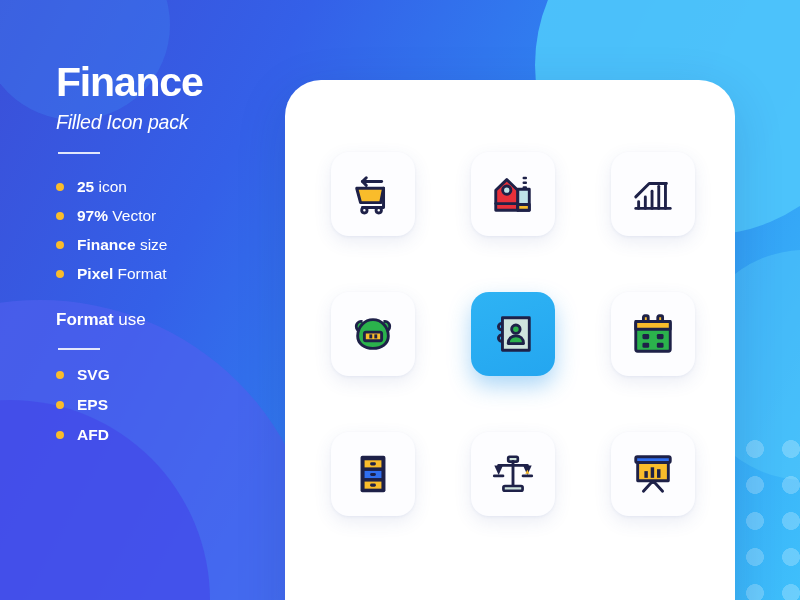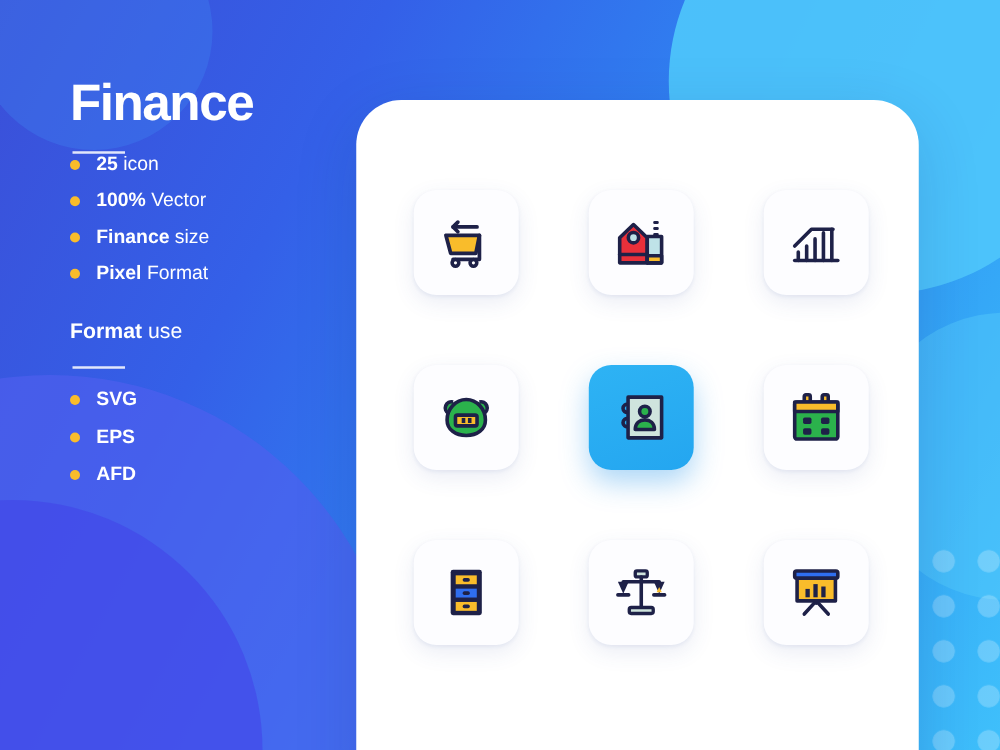--- a/index.html
+++ b/index.html
@@ -53,21 +53,21 @@
     color:#fff; font-size:41px; font-weight:bold;
     letter-spacing:-1.2px; line-height:1;
   }
   .subtitle {
     color:#fff; font-size:19.5px; font-style:italic; font-weight:500;
     margin-top:8px; letter-spacing:-.2px;
   }
   .rule { width:42px; height:2px; background:rgba(255,255,255,.85); margin:18px 0 0 2px; }
 
   ul { list-style:none; }
-  .feat { }
+  .feat { margin-top:24px; }
   .feat li, .fmt li {
     display:flex; align-items:center; gap:13px;
     color:#fff; font-size:15.5px; margin-bottom:11px;
   }
   .dot { width:8px; height:8px; border-radius:50%; background:#f9bc2b; flex:none; }
   .feat li span.t b { font-weight:bold; }
   .feat li span.t { font-weight:400; }
 
   .fmt-head { color:#fff; font-size:17px; margin-top:27px; }
   .fmt-head b { font-weight:bold; }
@@ -111,30 +111,31 @@
   <div class="bg-c-topright"></div>
   <div class="bg-c-topright2"></div>
   <div class="bg-c-l1"></div>
   <div class="bg-c-l2"></div>
   <div class="dotgrid"></div>
 </div>
 
 <div id="left">
 
   <div class="title">Finance</div>
+  <div class="subtitle">Filled Icon pack</div>
   <div class="rule"></div>
 
   <ul class="feat">
     <li>
       <span class="dot"></span>
       <span class="t"><b>25</b><span> icon</span></span>
     </li>
     <li>
       <span class="dot"></span>
-      <span class="t"><b>100%</b><span> Vector</span></span>
+      <span class="t"><b>97%</b><span> Vector</span></span>
     </li>
     <li>
       <span class="dot"></span>
       <span class="t"><b>Finance</b><span> size</span></span>
     </li>
     <li>
       <span class="dot"></span>
       <span class="t"><b>Pixel</b><span> Format</span></span>
     </li>
   </ul>

